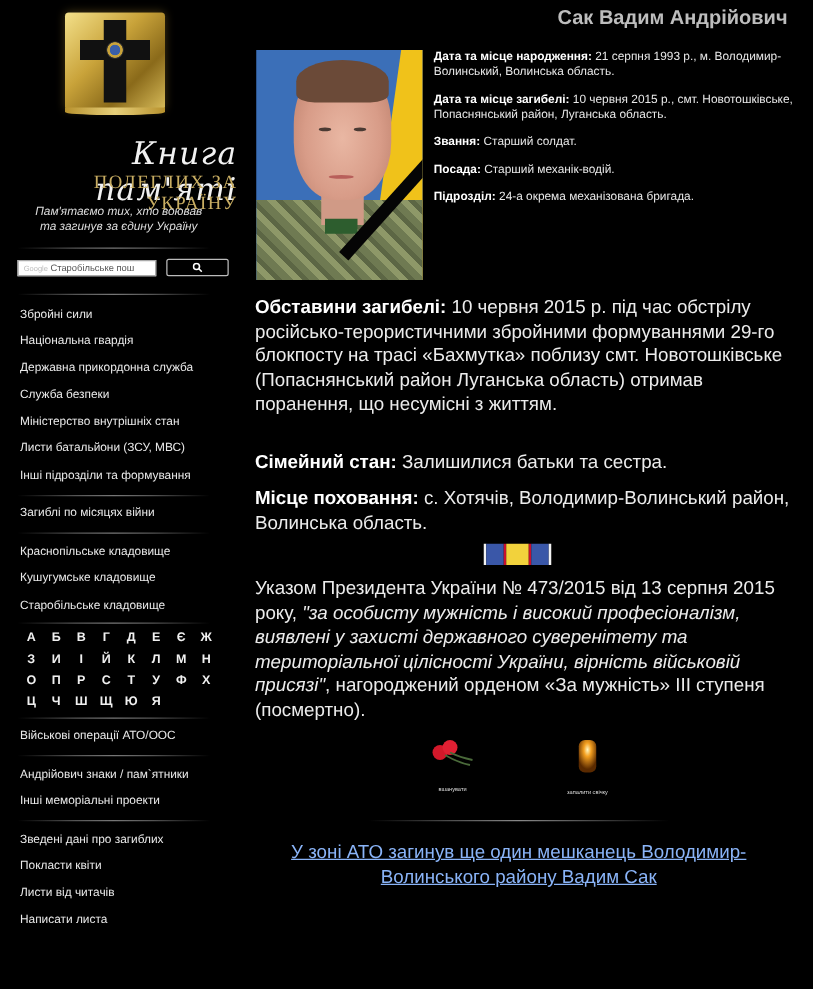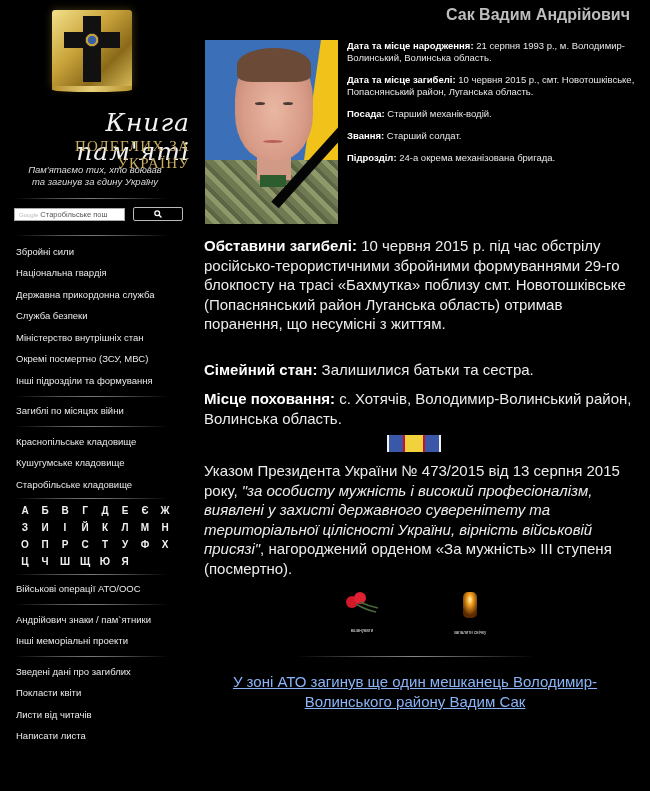--- a/index.html
+++ b/index.html
@@ -74,21 +74,21 @@
         </svg>
     </div>
   </div>
   <div class="sep" style="top:235px"></div>
 
   <div class="nav" style="top:246px">Збройні сили</div>
   <div class="nav" style="top:267px">Національна гвардія</div>
   <div class="nav" style="top:289px">Державна прикордонна служба</div>
   <div class="nav" style="top:310px">Служба безпеки</div>
   <div class="nav" style="top:332px">Міністерство внутрішніх стан</div>
-  <div class="nav" style="top:353px">Окремі посмертно (ЗСУ, МВС)</div>
+  <div class="nav" style="top:353px">Листи батальйони (ЗСУ, МВС)</div>
   <div class="nav" style="top:375px">Інші підрозділи та формування</div>
   <div class="sep" style="top:396px"></div>
 
   <div class="nav" style="top:405px">Загиблі по місяцях війни</div>
   <div class="sep" style="top:426px"></div>
 
   <div class="nav" style="top:436px">Краснопільське кладовище</div>
   <div class="nav" style="top:457px">Кушугумське кладовище</div>
   <div class="nav" style="top:479px">Старобільське кладовище</div>
   <div class="sep" style="top:498px"></div>
@@ -152,22 +152,22 @@
     <div class="hair"></div>
     <div class="eye" style="left:50px"></div>
     <div class="eye" style="left:78px"></div>
     <div class="mouth"></div>
     <div class="ribbon"></div>
   </div>
 
   <div class="facts">
     <p><b>Дата та місце народження</b><b>:</b> <span>21 серпня 1993 р., м. Володимир-Волинський, Волинська область.</span></p>
     <p><b>Дата та місце загибелі</b><b>:</b> <span>10 червня 2015 р., смт. Новотошківське, Попаснянський район, Луганська область.</span></p>
+    <p><b>Звання</b><b>:</b> <span>Старший солдат.</span></p>
     <p><b>Посада</b><b>:</b> <span>Старший механік-водій.</span></p>
-    <p><b>Звання</b><b>:</b> <span>Старший солдат.</span></p>
     <p><b>Підрозділ</b><b>:</b> <span>24-а окрема механізована бригада.</span></p>
   </div>
 
   <div class="body-text" style="top:236px">
     <b>Обставини загибелі:</b> <span>10 червня 2015 р. під час обстрілу російсько-терористичними збройними формуваннями 29-го блокпосту на трасі «Бахмутка» поблизу смт. Новотошківське (Попаснянський район Луганська область) отримав поранення, що несумісні з життям.</span>
   </div>
   <div class="body-text" style="top:360px">
     <b>Сімейний стан:</b> <span>Залишилися батьки та сестра.</span>
   </div>
   <div class="body-text" style="top:389px">

